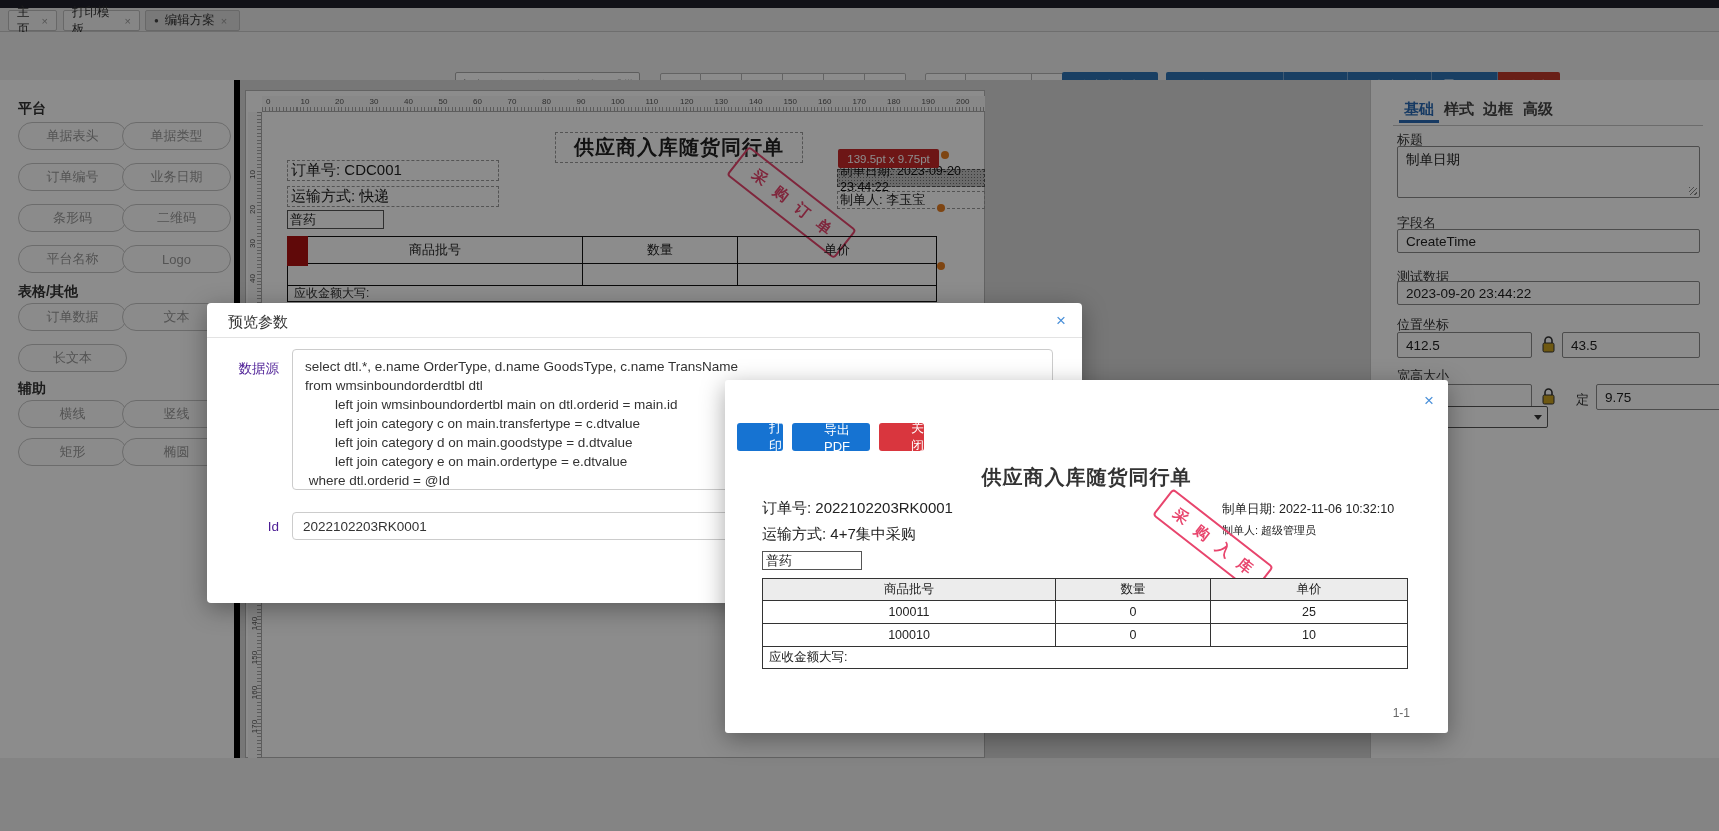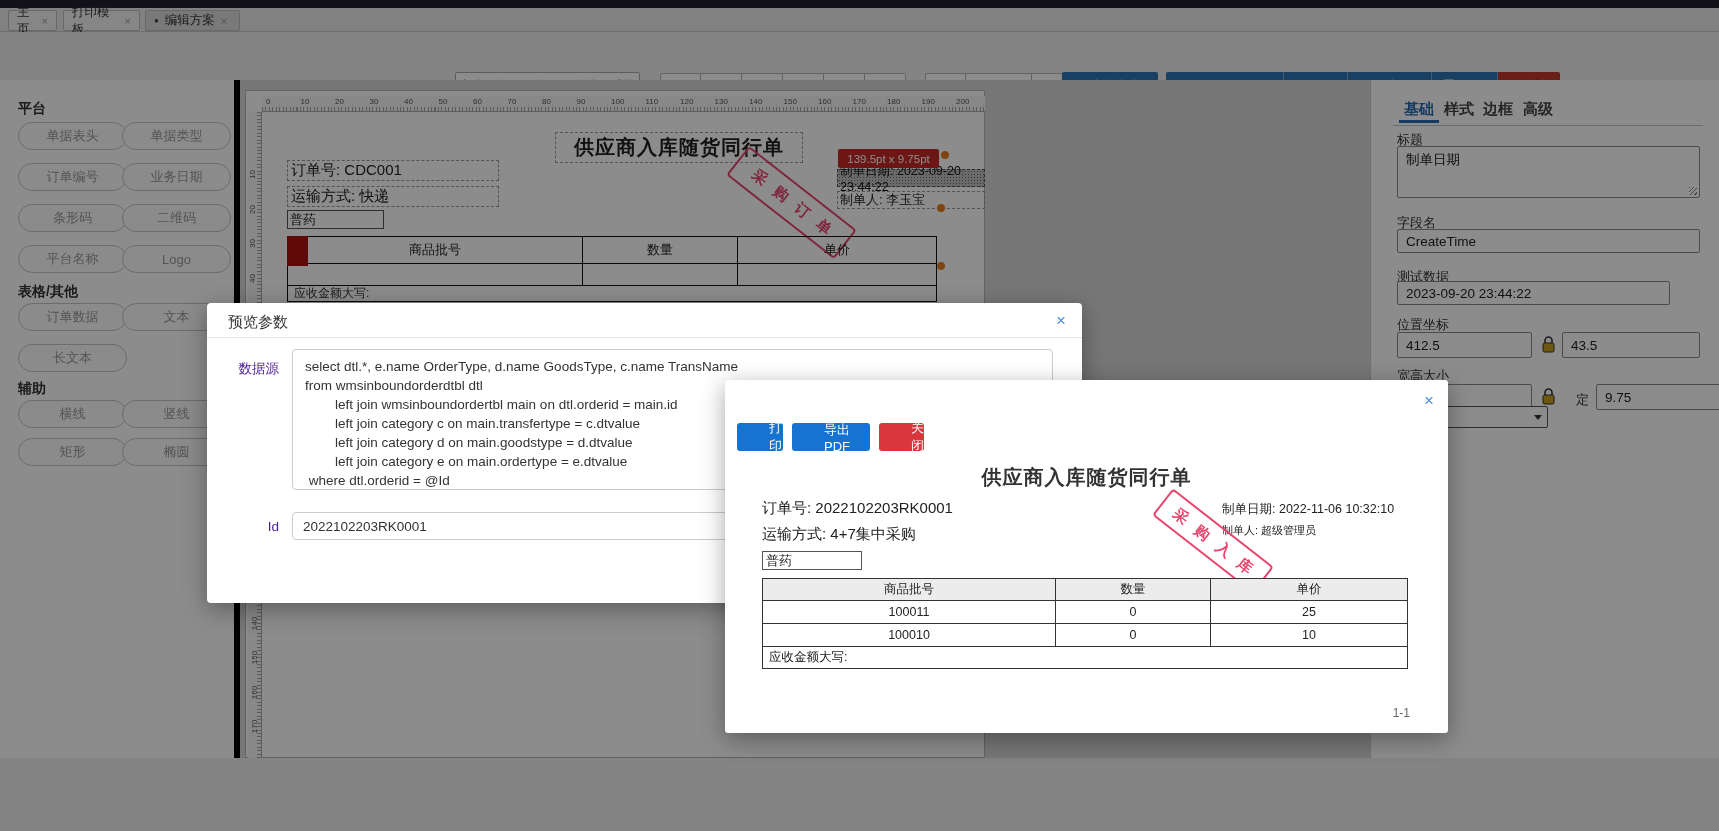--- a/index.html
+++ b/index.html
@@ -303,21 +303,21 @@
   <div class="ptab-divider"></div>
 
   <div class="plabel" style="left:1397px;top:131px;">标题</div>
   <div class="ptextarea" style="left:1397px;top:146px;width:303px;height:52px;">
     <span>制单日期</span>
     <span class="grip"></span>
   </div>
   <div class="plabel" style="left:1397px;top:214px;">字段名</div>
   <div class="pinput" style="left:1397px;top:229px;width:303px;height:24px;">CreateTime</div>
   <div class="plabel" style="left:1397px;top:268px;">测试数据</div>
-  <div class="pinput" style="left:1397px;top:281px;width:273px;height:24px;">2023-09-20 23:44:22</div>
+  <div class="pinput" style="left:1397px;top:281px;width:303px;height:24px;">2023-09-20 23:44:22</div>
   <div class="plabel" style="left:1397px;top:316px;">位置坐标</div>
   <div class="pinput" style="left:1397px;top:332px;width:135px;height:26px;">412.5</div>
   <span class="abs" style="left:1541px;top:335px;"><svg width="15" height="19" viewBox="0 0 15 19">
         <path d="M4 8V5.5a3.5 3.5 0 0 1 7 0V8" fill="none" stroke="#333" stroke-width="1.6"></path>
         <rect x="2" y="8" width="11" height="9" rx="1.5" fill="#c8a020" stroke="#333" stroke-width="1"></rect>
       </svg></span>
   <div class="pinput" style="left:1562px;top:332px;width:138px;height:26px;">43.5</div>
   <div class="plabel" style="left:1397px;top:367px;">宽高大小</div>
   <div class="pinput" style="left:1397px;top:384px;width:135px;height:26px;">139.5</div>
   <span class="abs" style="left:1541px;top:387px;"><svg width="15" height="19" viewBox="0 0 15 19">

